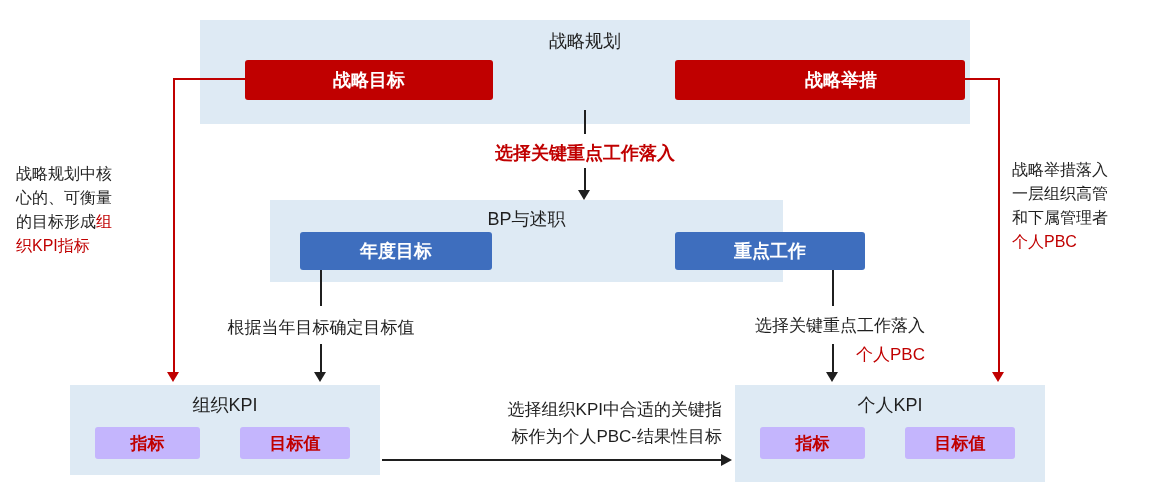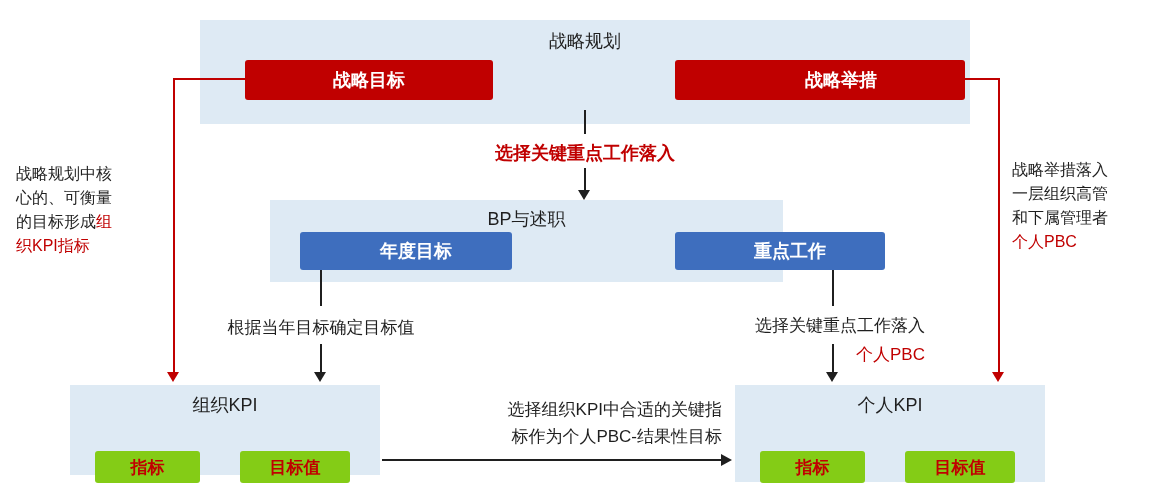--- a/index.html
+++ b/index.html
@@ -36,33 +36,31 @@
   .blue-btn {
     position: absolute;
     background: #3E6EBE;
     color: #ffffff;
     font-weight: bold;
     font-size: 18px;
     display: flex;
     align-items: center;
     justify-content: center;
     border-radius: 3px;
-    padding-left: 20px;
   }
   .yellow-chip {
     position: absolute;
-    background: #84cc16;
+    background: #c4b5fd;
     color: #C00000;
     font-weight: bold;
     font-size: 17px;
     display: flex;
     align-items: center;
     justify-content: center;
     border-radius: 3px;
-    margin-top: 24px;
   }
   .line { position: absolute; background: #1f1f1f; }
   .line.red { background: #C00000; }
   .ah-down {
     position: absolute; width: 0; height: 0;
     border-left: 6px solid transparent;
     border-right: 6px solid transparent;
     border-top: 10px solid #1f1f1f;
   }
   .ah-down.red { border-top-color: #C00000; }

